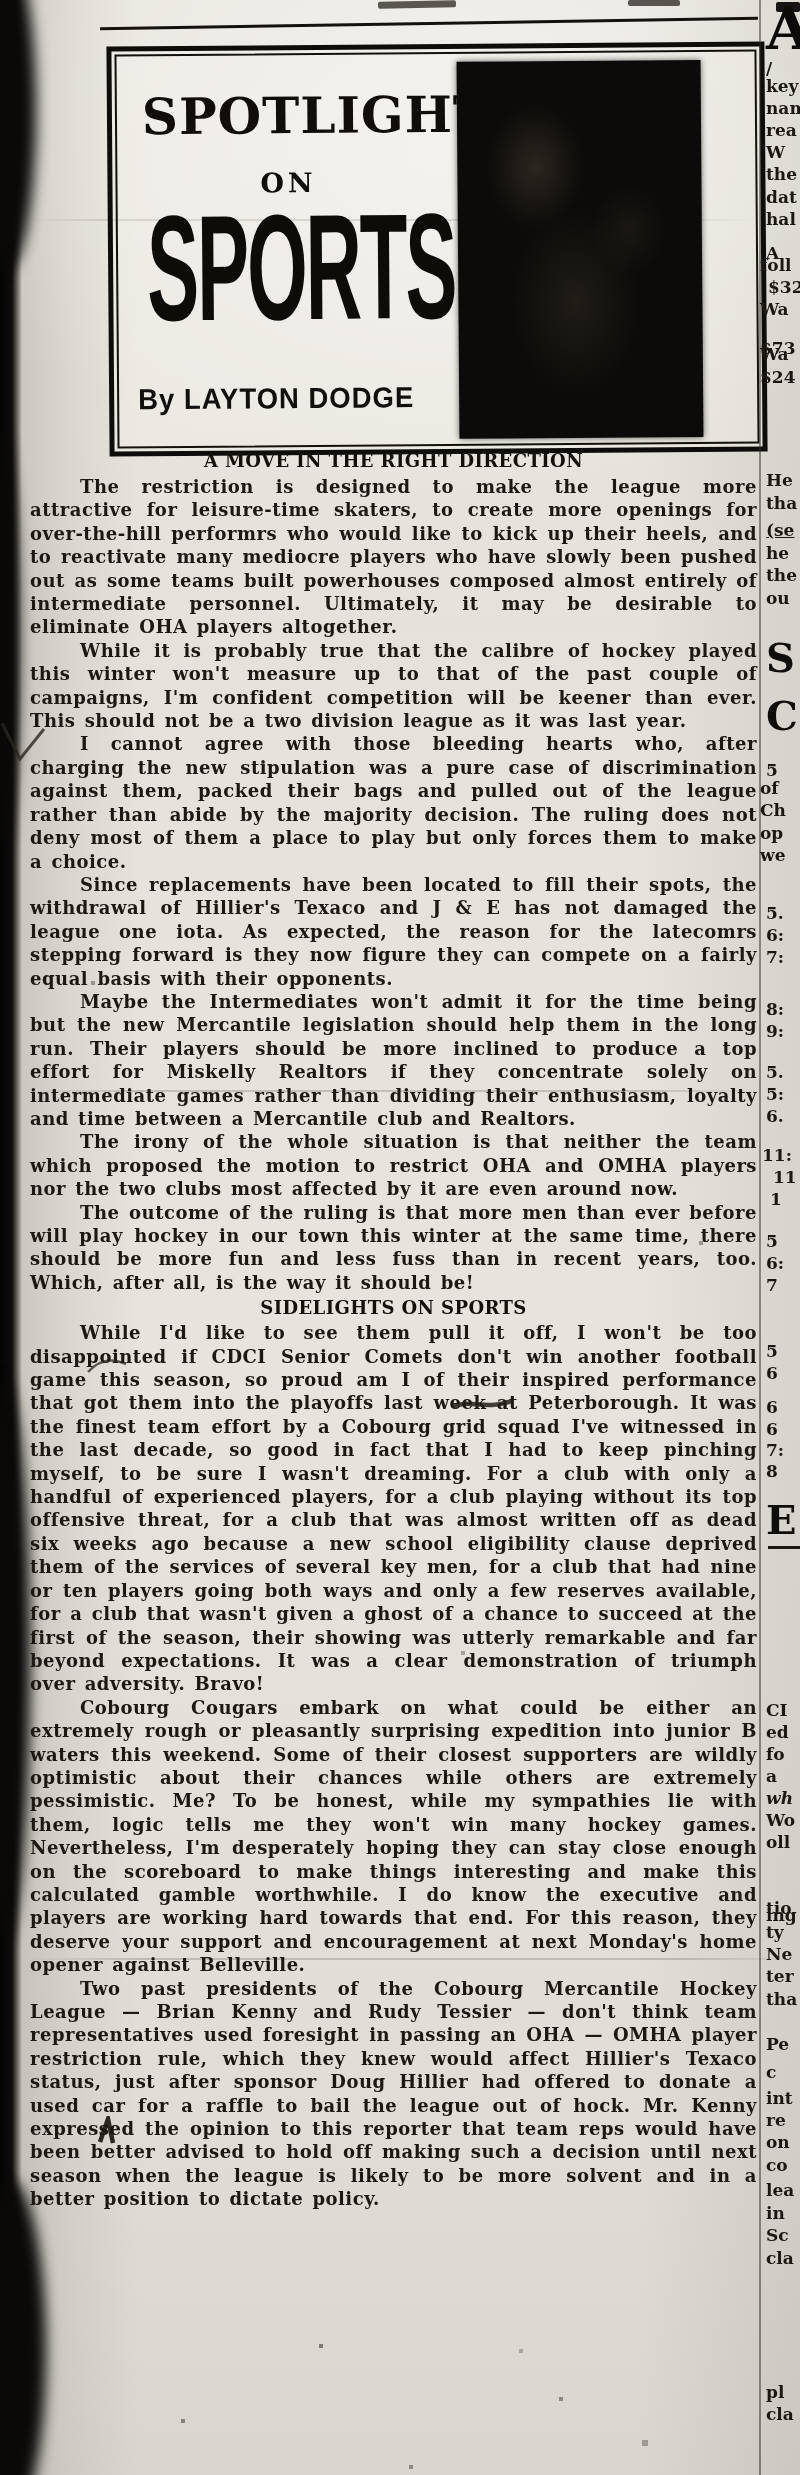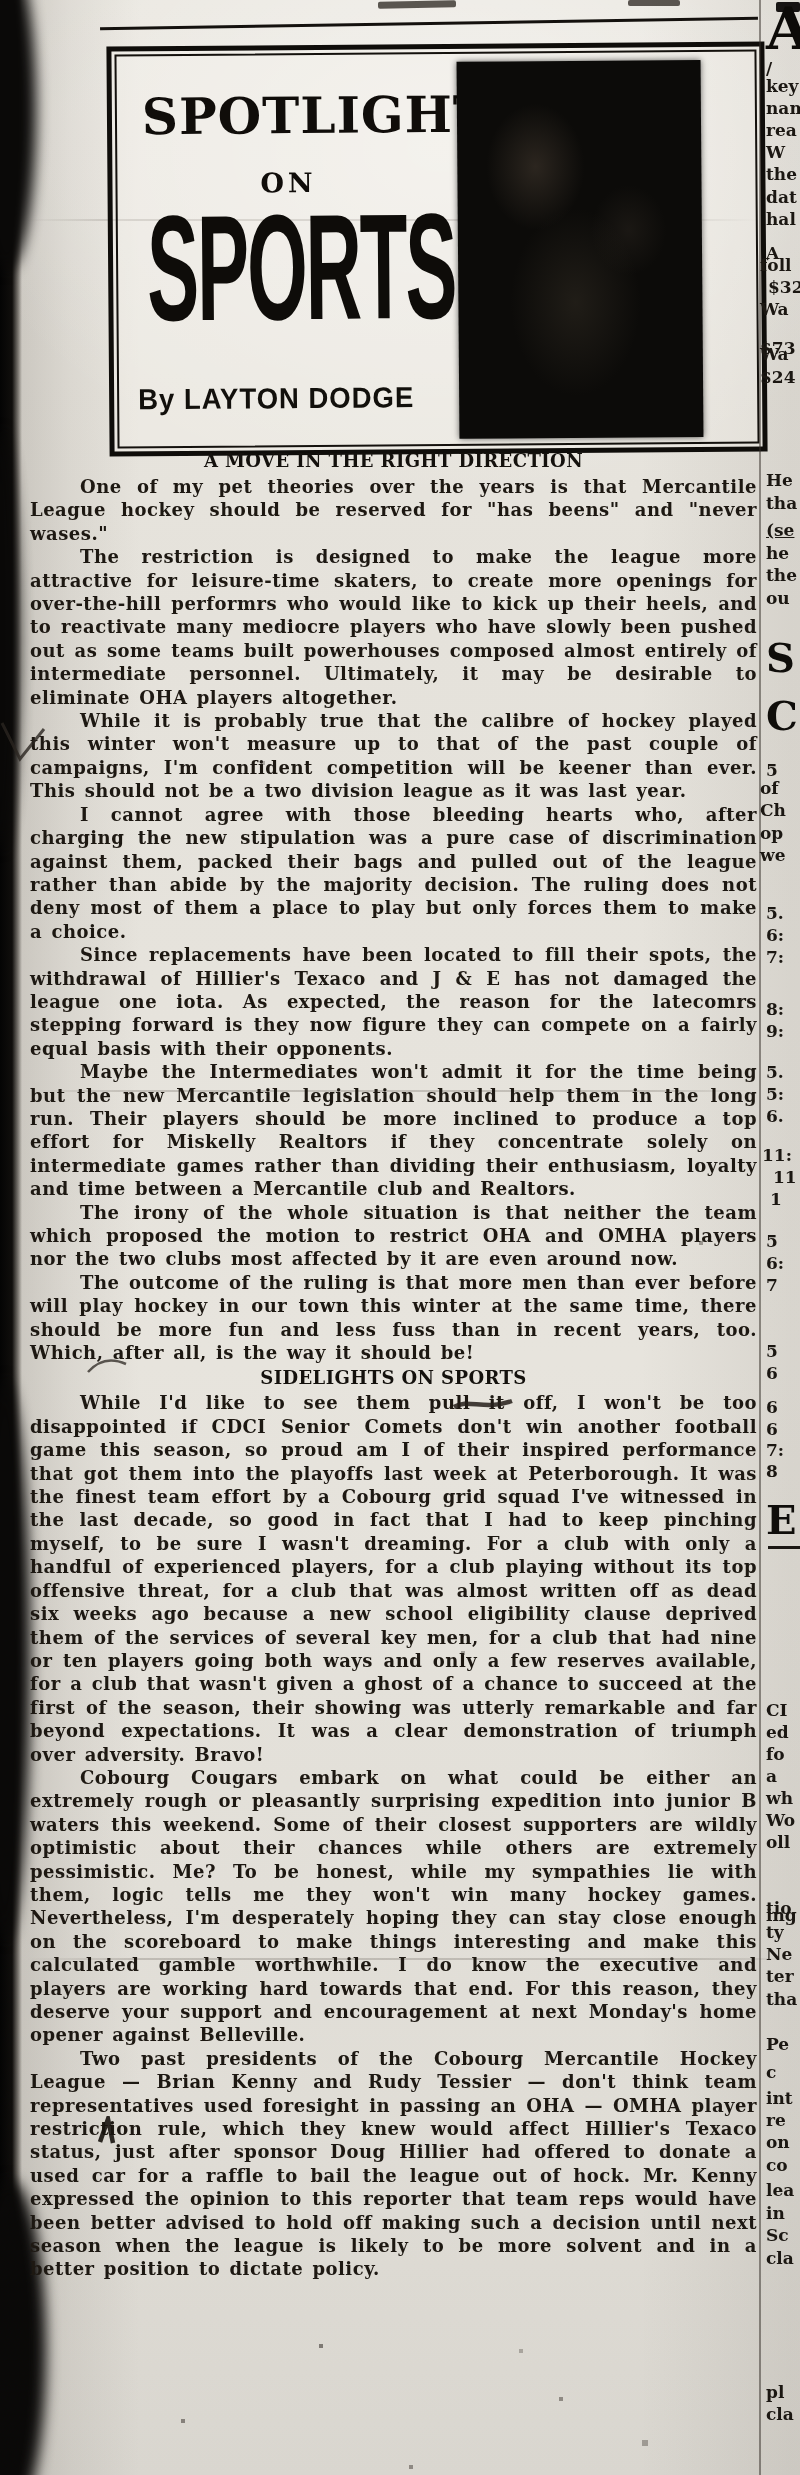--- a/index.html
+++ b/index.html
@@ -105,21 +105,20 @@
     <div class="title-spotlight">SPOTLIGHT</div>
     <div class="title-on">ON</div>
     <div class="title-sports">SPORTS</div>
     <div class="byline">By LAYTON DODGE</div>
     <div class="photo"></div>
   </div>
 
   <div class="article">
     <h1 class="heading">A MOVE IN THE RIGHT DIRECTION</h1>
     <div class="paras">
-        <p>One of my pet theories over the years is that Mercantile League hockey should be reserved for "has beens" and "never wases."</p>
         <p>The restriction is designed to make the league more attractive for leisure-time skaters, to create more openings for over-the-hill performrs who would like to kick up their heels, and to reactivate many mediocre players who have slowly been pushed out as some teams built powerhouses composed almost entirely of intermediate personnel.  Ultimately, it may be desirable to eliminate OHA players altogether.</p>
         <p>While it is probably true that the calibre of hockey played this winter won't  measure up to that of the  past couple of campaigns, I'm confident competition will be keener than ever. This should not be a two division league as it was last year.</p>
         <p>I cannot agree with those bleeding hearts who, after charging the new  stipulation was a pure  case of discrimination against them, packed their bags and pulled out of the  league rather than abide by the majority decision.  The ruling does not deny most of them a place to play but only forces them to make a choice.</p>
         <p>Since replacements have been located to fill their spots, the withdrawal of Hillier's Texaco and J &amp; E has not damaged the  league  one iota.  As expected,  the reason for the latecomrs stepping forward is they now figure they can compete on a fairly equal basis with their opponents.</p>
         <p>Maybe the Intermediates won't admit it for the time being but the new Mercantile  legislation should help them in  the long run.  Their players should be more inclined to produce a top effort for Miskelly Realtors if they concentrate  solely on intermediate games rather than dividing their enthusiasm, loyalty and time between a Mercantile club and Realtors.</p>
         <p>The irony of the whole situation is that neither the team which proposed the motion to restrict OHA and OMHA players nor the two clubs most affected by it are even around now.</p>
         <p>The outcome of the ruling  is that more men than  ever before will play hockey in our town this winter at the same time, there should be more fun and less fuss  than in recent years, too.  Which, after all, is the way it should be!</p>
       </div>
     <h2 class="heading">SIDELIGHTS ON SPORTS</h2>
     <div class="paras">
@@ -178,21 +177,21 @@
       <span style="top: 1363px;">6</span>
       <span style="top: 1397px;">6</span>
       <span style="top: 1419px;">6</span>
       <span style="top: 1440px;">7:</span>
       <span style="top: 1461px;">8</span>
       <span class="frag-big" style="top: 1500px;">E</span>
       <span style="top: 1700px;">CI</span>
       <span style="top: 1722px;">ed</span>
       <span style="top: 1744px;">fo</span>
       <span style="top: 1766px;">a</span>
-      <span style="top: 1788px;">wh</span>
+      <span style="top: 1788px; font-style: italic;">wh</span>
       <span style="top: 1810px;">Wo</span>
       <span style="top: 1832px;">oll</span>
       <span style="top: 1898px;">tio</span>
       <span style="top: 1922px;">ty</span>
       <span style="top: 1944px;">Ne</span>
       <span style="top: 1966px;">ter</span>
       <span style="top: 1989px;">tha</span>
       <span style="top: 1905px;">ing</span>
       <span style="top: 2034px;">Pe</span>
       <span style="top: 2062px;">c</span>

